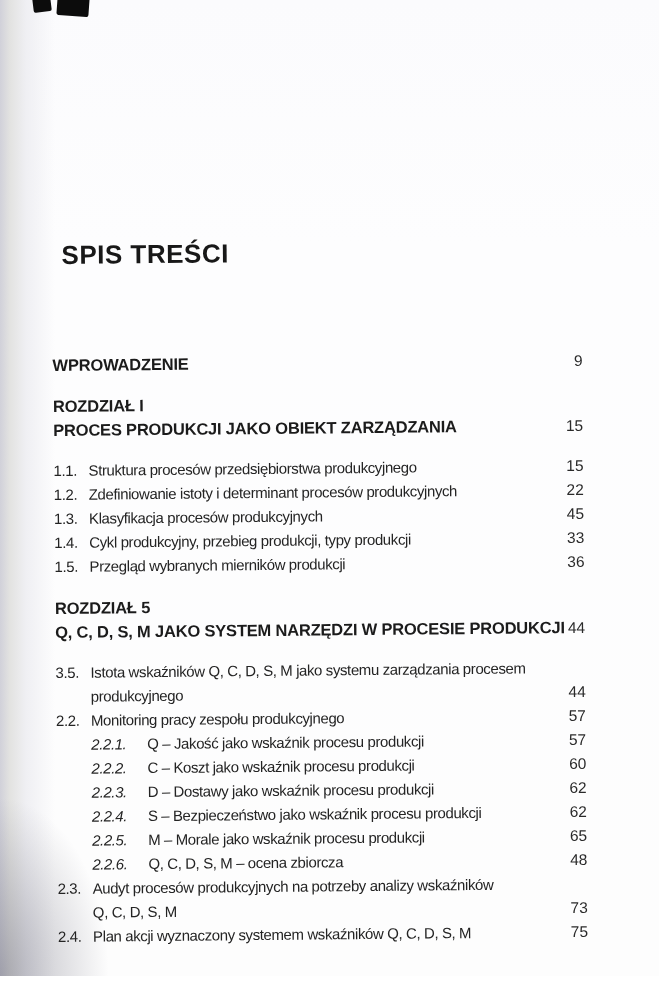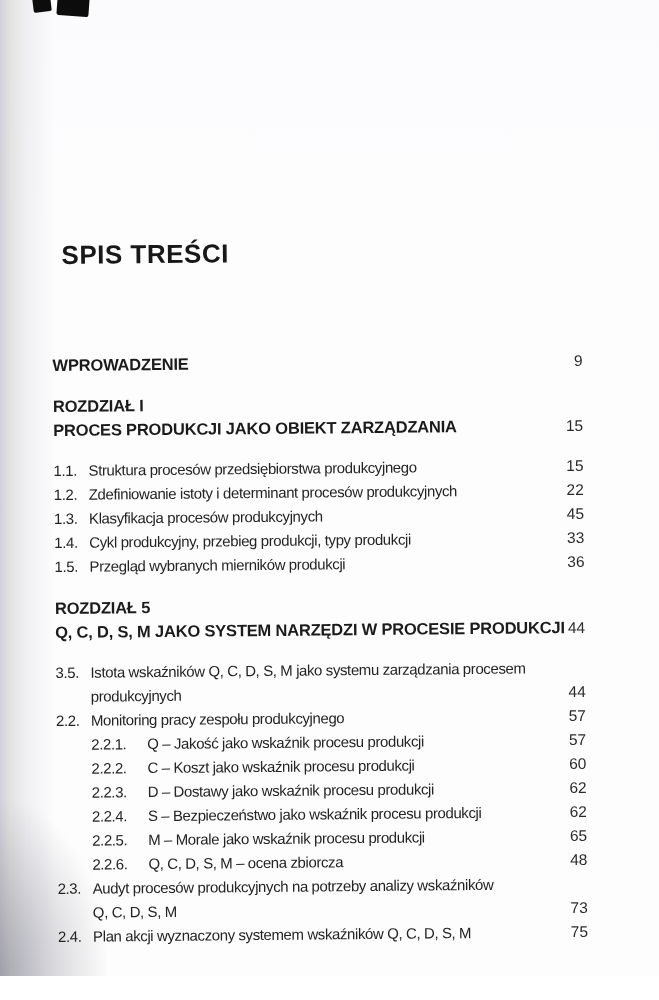--- a/index.html
+++ b/index.html
@@ -56,21 +56,21 @@
   .row {
     display: flex; align-items: baseline;
     height: 24px; line-height: 24px;
     font-size: 15px; letter-spacing: -0.4px;
     white-space: nowrap;
   }
   .row.gap { margin-top: 17px; }
   .row.h { font-size: 16.5px; font-weight: bold; letter-spacing: -0.2px; color: #1b1b1b; }
   .num { flex: none; width: 35px; }
   .e2 { padding-left: 35px; }
-  .e2 .num { width: 56px; }
+  .e2 .num { width: 56px; font-style: italic; }
   .cont { padding-left: 35px; }
   .pg {
     margin-left: auto; flex: none;
     font-size: 15.5px; font-weight: 400; letter-spacing: 0;
     color: #2a2a2a;
   }
 </style>
 </head>
 <body>
 
@@ -136,21 +136,21 @@
         <span>Q, C, D, S, M JAKO SYSTEM NARZĘDZI W PROCESIE PRODUKCJI</span>
         <span class="pg">44</span>
       </div>
 
       <div class="row e1 gap">
         <span class="num">3.5.</span>
         <span>Istota wskaźników Q, C, D, S, M jako systemu zarządzania procesem</span>
         <span class="pg"></span>
       </div>
       <div class="row cont">
-        <span>produkcyjnych</span>
+        <span>produkcyjnego</span>
         <span class="pg">44</span>
       </div>
       <div class="row e1">
         <span class="num">2.2.</span>
         <span>Monitoring pracy zespołu produkcyjnego</span>
         <span class="pg">57</span>
       </div>
       <div class="row e2">
         <span class="num">2.2.1.</span>
         <span>Q – Jakość jako wskaźnik procesu produkcji</span>

